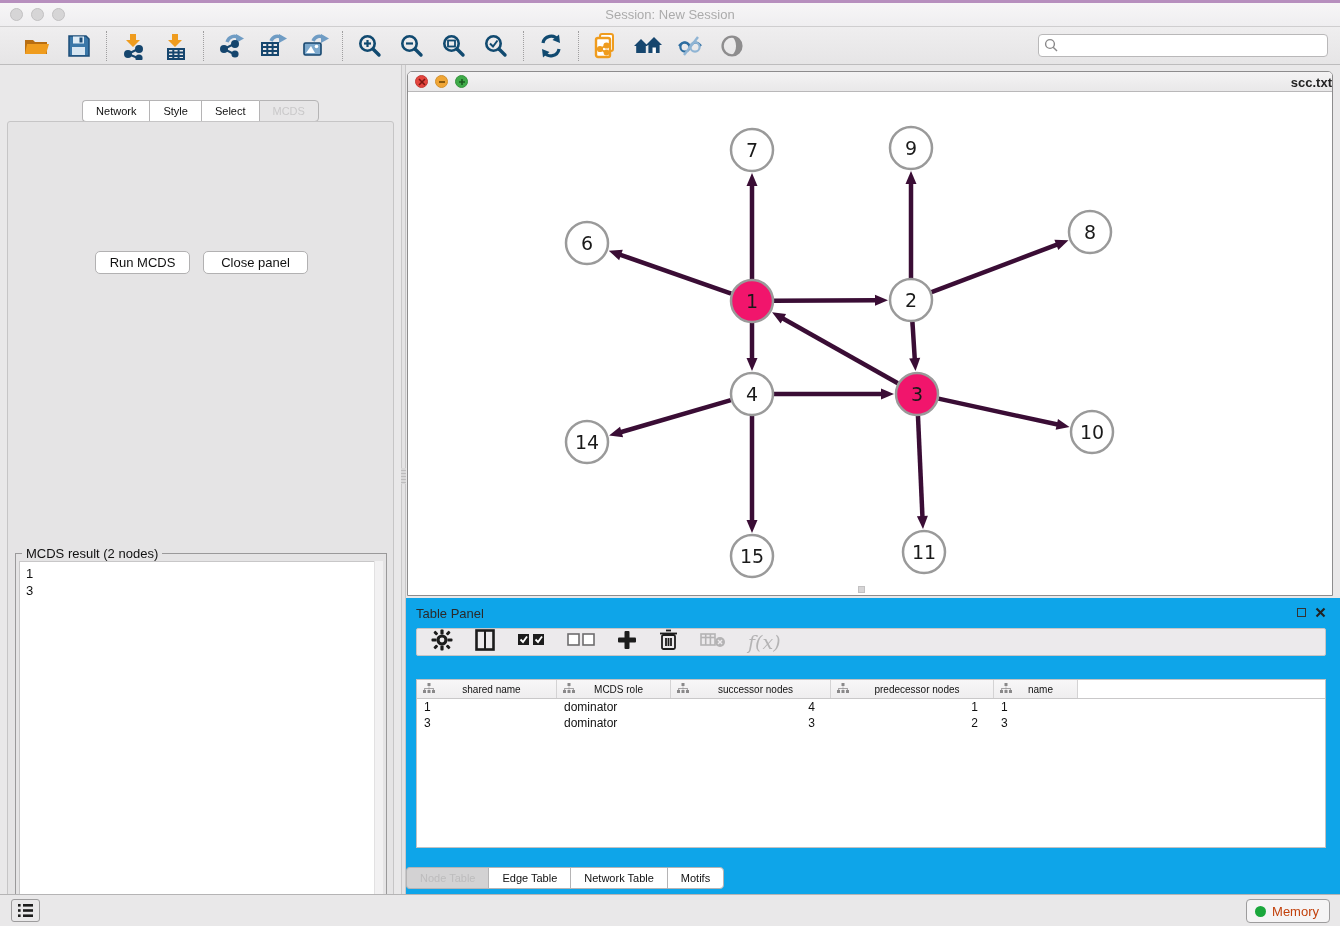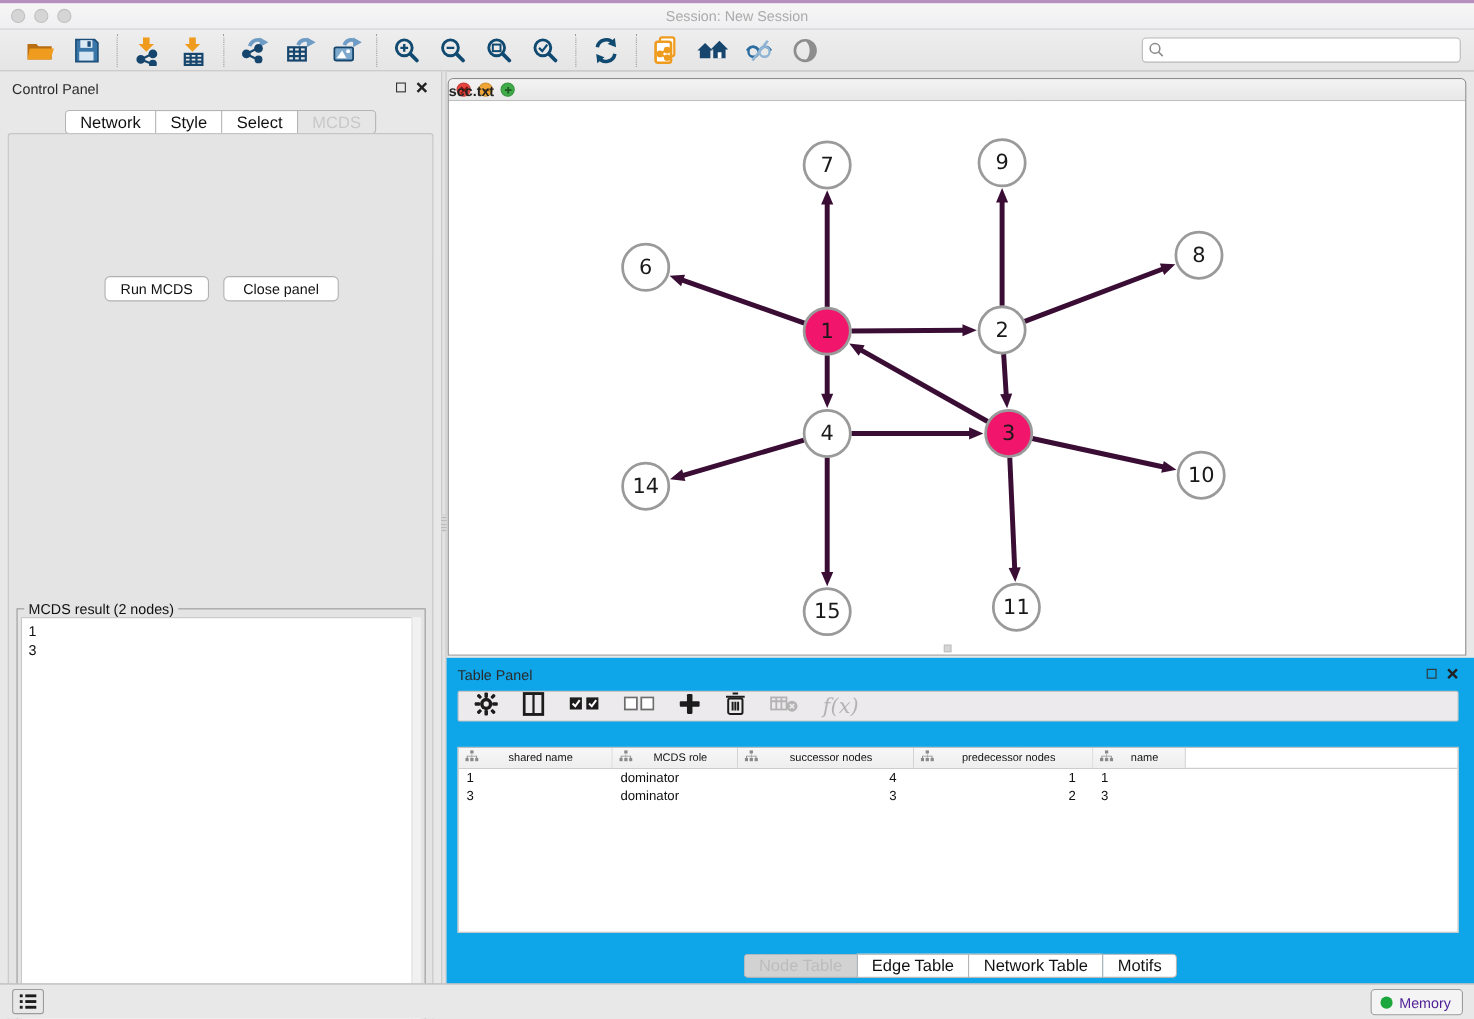--- a/index.html
+++ b/index.html
@@ -43,21 +43,21 @@
   .control-panel {
     position:absolute; top:62px; left:0; width:401px; height:832px;
     background:#e9e8e9;
   }
   .panel-head { position:relative; height:30px; }
   .panel-title { position:absolute; left:11px; top:8px; font-size:13px; color:#2a2a2a; }
   .panel-btns { position:absolute; right:12px; top:9px; display:flex; gap:9px; align-items:center; }
   .float-ic { width:9px; height:9px; border:1.5px solid #333; }
   .cp-tabs { position:absolute; top:35px; left:0; width:100%; display:flex; justify-content:center; }
   .tab {
-    height:22px; padding:0 13px; font-size:15px; line-height:21px; color:#111;
+    height:22px; padding:0 13px; font-size:11px; line-height:21px; color:#111;
     background:#fff; border:1px solid #b5b4b5; border-right:none; cursor:default;
   }
   .tab:first-child { border-radius:4px 0 0 4px; }
   .tab:last-child { border-radius:0 4px 4px 0; border-right:1px solid #b5b4b5; }
   .tab.disabled-active { background:#e7e6e7; color:#c9c8c9; }
   .cp-content {
     position:absolute; top:56px; left:7px; width:387px; height:818px;
     background:#e5e4e5; border:1px solid #c6c5c6; border-radius:3px;
   }
   .opt-label { position:absolute; top:75px; width:100%; text-align:center; font-size:13px; color:#111; }
@@ -95,21 +95,21 @@
   }
   .net-titlebar {
     height:20px; background:linear-gradient(#f4f3f4,#e9e8e9);
     border-bottom:1px solid #b9b8b9; position:relative;
   }
   .net-lights { position:absolute; left:7px; top:3px; display:flex; gap:7px; }
   .light { width:13px; height:13px; border-radius:50%; display:flex; align-items:center; justify-content:center; }
   .light.red { background:#e5453e; border:1px solid #c33b35; }
   .light.yellow { background:#f0a636; border:1px solid #d3912d; }
   .light.green { background:#3fab49; border:1px solid #36933f; }
-  .net-title { position:absolute; width:100%; text-align:left; top:3px; font-size:13px; font-weight:600; color:#222; }
+  .net-title { position:absolute; width:100%; text-align:right; top:3px; font-size:13px; font-weight:600; color:#222; }
   .net-canvas { position:absolute; top:20px; left:0; width:924px; height:503px; background:#fff; }
   .net-canvas svg { position:absolute; inset:0; }
   .hscroll-grip { position:absolute; left:450px; bottom:2px; width:7px; height:7px; background:#d6d5d6; border:1px solid #c2c1c2; }
   
   .table-panel { position:absolute; top:595px; left:406px; width:934px; height:299px; background:#0ea5e9; }
   .tp-head { position:relative; height:28px; }
   .tp-toolbar {
     position:absolute; top:30px; left:10px; width:910px; height:28px;
     background:#eceaec; border:1px solid #c6c5c6; border-radius:2px;
     display:flex; align-items:center; gap:22px; padding-left:14px;
@@ -122,36 +122,36 @@
   .thead { display:flex; height:19px; border-bottom:1px solid #c9c8c9; }
   .th {
     background:linear-gradient(#f8f7f8,#efeeef); border-right:1px solid #d4d3d4;
     font-size:10px; color:#111; display:flex; align-items:center; position:relative;
   }
   .th .hier { margin-left:6px; }
   .th .th-label { flex:1; text-align:center; padding-right:8px; }
   .trow { display:flex; height:16px; }
   .td { font-size:12px; color:#111; line-height:16px; padding:0 7px; overflow:hidden; white-space:nowrap; }
   .td.right { text-align:right; padding-right:16px; }
-  .tp-tabs { position:absolute; top:269px; left:0; width:100%; display:flex; justify-content:center; }
+  .tp-tabs { position:absolute; top:269px; left:0; width:100%; display:flex; justify-content:flex-start; }
   .tp-tabs .tab.selected { background:#d3d2d3; color:#bdbcbd; }
   
   .statusbar {
     position:absolute; bottom:0; left:0; width:1340px; height:32px;
     background:#e9e8e9; border-top:1px solid #b5b4b5;
   }
   .list-btn {
     position:absolute; left:11px; top:4px; width:29px; height:23px;
     background:#e9e8e9; border:1px solid #9d9c9d; border-radius:3px;
     display:flex; align-items:center; justify-content:center;
   }
   .memory-btn {
     position:absolute; right:10px; top:4px; height:24px; padding:0 10px 0 8px;
     background:#f5f4f5; border:1px solid #9d9c9d; border-radius:4px;
-    display:flex; align-items:center; gap:6px; font-size:13px; color:#4c1d95;
+    display:flex; align-items:center; gap:6px; font-size:13px; color:#c2410c;
   }
   .mem-dot { width:11px; height:11px; border-radius:50%; background:#1ba73c; }
 </style>
 </head>
 <body>
 
 <div class="titlebar">
   <div class="traffic">
     <div class="dot"></div>
     <div class="dot"></div>
@@ -329,32 +329,20 @@
       <svg width="15" height="15" viewBox="0 0 15 15">
           <circle cx="6" cy="6" r="4.4" stroke="#8a898a" stroke-width="1.4" fill="none"></circle>
           <line x1="9.2" y1="9.2" x2="13" y2="13" stroke="#8a898a" stroke-width="1.4"></line>
         </svg>
     </span>
     <input class="search-input" type="text" placeholder="" style="">
   </div>
 </div>
 
 <div class="control-panel">
-  <div class="panel-head">
-    <span class="panel-title">Control Panel</span>
-    <span class="panel-btns">
-      <span class="float-ic"></span>
-      <svg width="11" height="11" viewBox="0 0 11 11">
-          <g stroke="#222" stroke-width="2.2">
-            <line x1="1.5" y1="1.5" x2="9.5" y2="9.5"></line>
-            <line x1="9.5" y1="1.5" x2="1.5" y2="9.5"></line>
-          </g>
-        </svg>
-    </span>
-  </div>
   <div class="cp-tabs">
       <div class="tab">Network</div>
       <div class="tab">Style</div>
       <div class="tab">Select</div>
       <div class="tab disabled-active">MCDS</div>
     </div>
   <div class="cp-content">
     <div class="btn" style="left:87px; top:129px; width:95px;">Run MCDS</div>
     <div class="btn" style="left:195px; top:129px; width:105px;">Close panel</div>
     <div class="fieldset">

